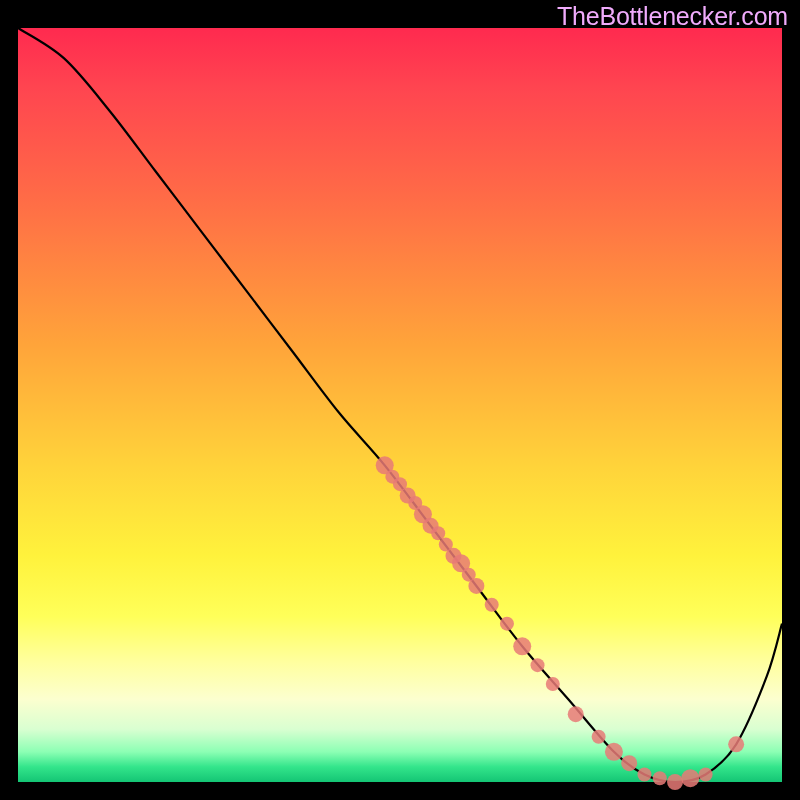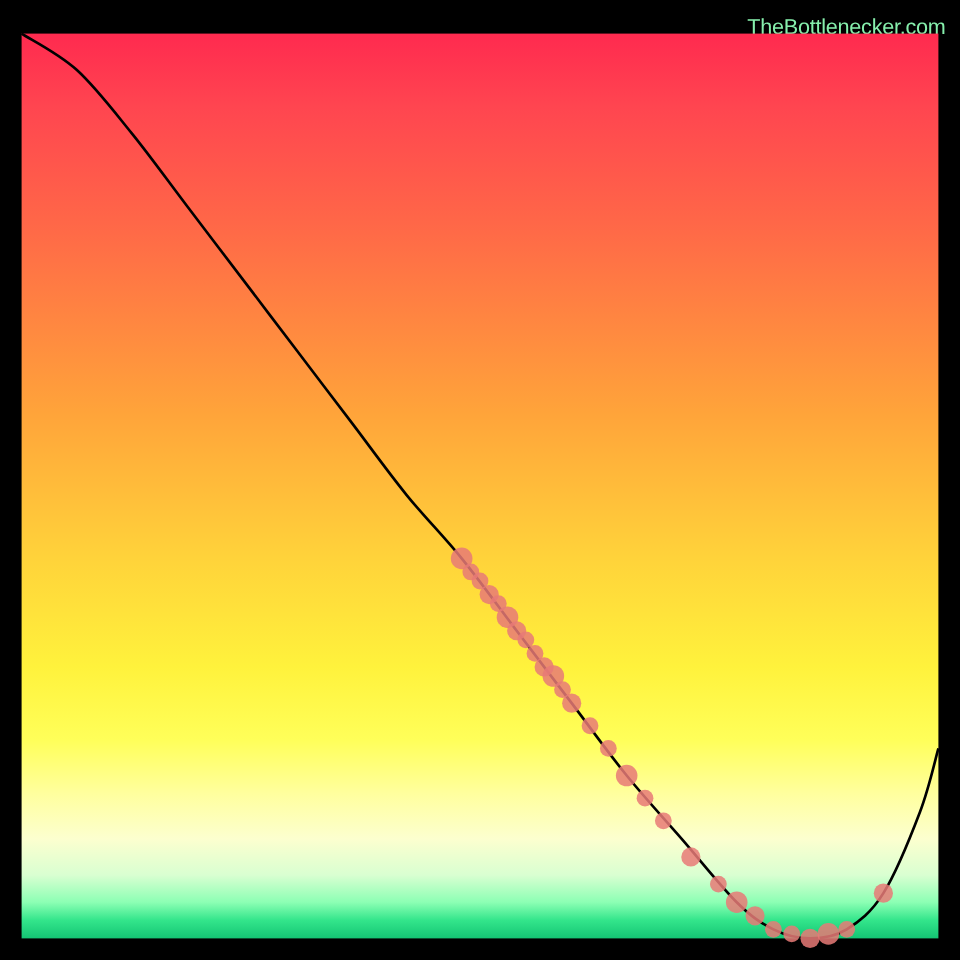--- a/index.html
+++ b/index.html
@@ -12,24 +12,24 @@
     font-family: Arial, Helvetica, sans-serif;
   }
   .canvas {
     position: relative;
     width: 800px;
     height: 800px;
     background: #000;
   }
   .attribution {
     position: absolute;
-    top: 12px;
+    top: 2px;
     right: 12px;
-    color: #86efac;
-    font-size: 18px;
+    color: #f0abfc;
+    font-size: 25px;
     font-weight: 500;
     letter-spacing: -0.2px;
   }
   .plot-area {
     position: absolute;
     left: 18px;
     top: 28px;
     width: 764px;
     height: 754px;
     background: linear-gradient(

